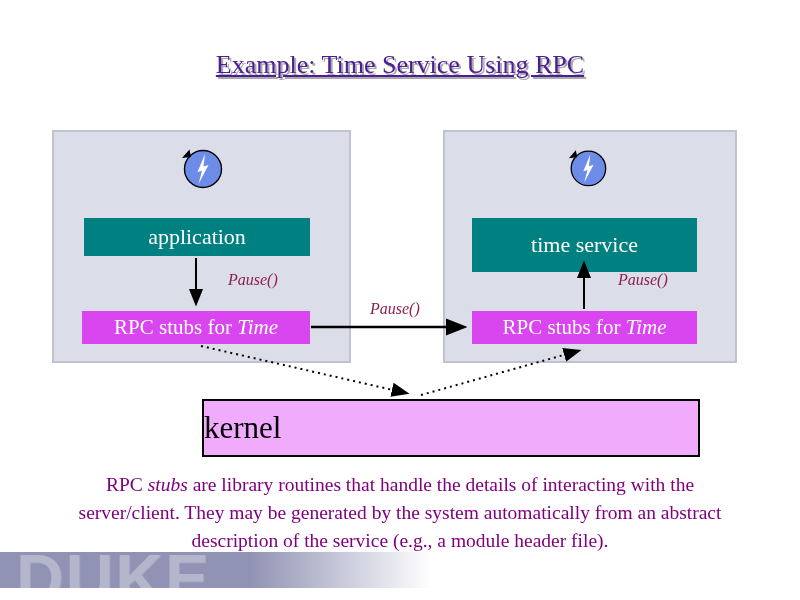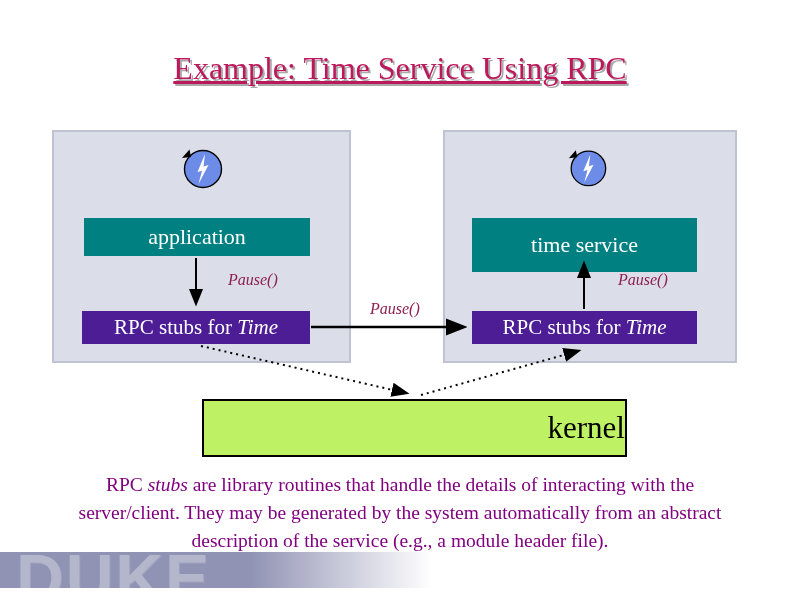--- a/index.html
+++ b/index.html
@@ -2,54 +2,54 @@
 <html><head>
 <meta charset="utf-8">
 <style>
   html,body{margin:0;padding:0;}
   body{width:800px;height:600px;background:#ffffff;position:relative;overflow:hidden;
        font-family:"Liberation Serif","DejaVu Serif",serif;}
   .abs{position:absolute;}
 
   
   .title{left:0;top:50px;width:800px;text-align:center;
-         font-size:32px;color:#be185d;text-decoration:underline;
+         font-size:26px;color:#4c1d95;text-decoration:underline;
          text-shadow:2px 2px 0 #a9a9a9;letter-spacing:0px;}
 
   
   .panel{background:#dbdee8;border:2px solid #bfc2d0;box-sizing:border-box;}
   .panel-left{left:52px;top:130px;width:299px;height:233px;}
   .panel-right{left:443px;top:130px;width:294px;height:233px;}
 
   
   .thread{width:44px;height:44px;}
   .thread-left{left:180px;top:146px;}
   .thread-right{left:567px;top:147px;}
 
   
   .dbox{color:#ffffff;text-align:center;font-size:22px;box-sizing:border-box;
         display:flex;align-items:center;justify-content:center;white-space:pre;}
   .teal{background:#008080;}
-  .slate{background:#4c1d95;}
+  .slate{background:#d946ef;}
   .app-box{left:84px;top:218px;width:226px;height:38px;}
   .svc-box{left:472px;top:218px;width:225px;height:54px;}
   .stub-left{left:82px;top:311px;width:228px;height:33px;font-size:21px;}
   .stub-right{left:472px;top:311px;width:225px;height:33px;font-size:21px;}
   .em{font-style:italic;}
 
   
   .pause{color:#8e2050;font-style:italic;font-size:16px;white-space:nowrap;}
   .pause-left{left:228px;top:271px;}
   .pause-mid{left:370px;top:300px;}
   .pause-right{left:618px;top:271px;}
 
   
-  .kernel{left:202px;top:399px;width:425px;height:58px;background:#bef264;
+  .kernel{left:202px;top:399px;width:498px;height:58px;background:#f0abfc;
           border:2px solid #000;box-sizing:border-box;display:flex;align-items:center;
-          justify-content:flex-end;font-size:31px;color:#000;}
+          justify-content:flex-start;font-size:31px;color:#000;}
 
   
   .overlay{left:0;top:0;width:800px;height:600px;pointer-events:none;}
 
   
   .caption{left:78px;top:471px;width:644px;text-align:center;color:#800080;
            font-size:19.5px;line-height:28px;}
 
   
   .banner{left:0;top:552px;width:432px;height:36px;overflow:hidden;

